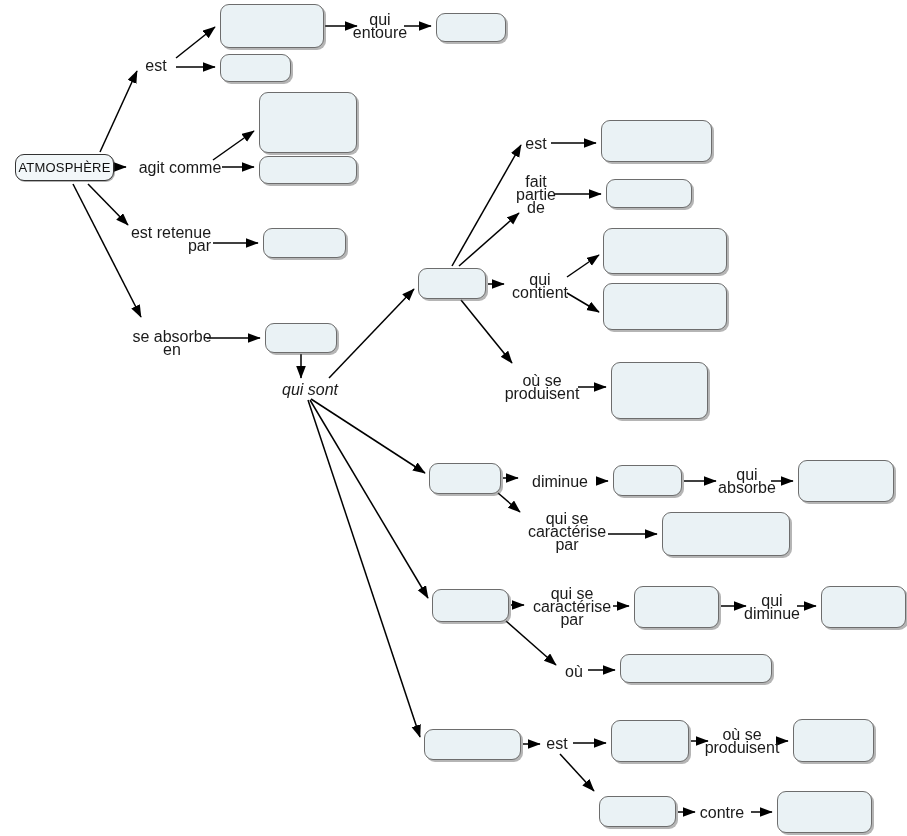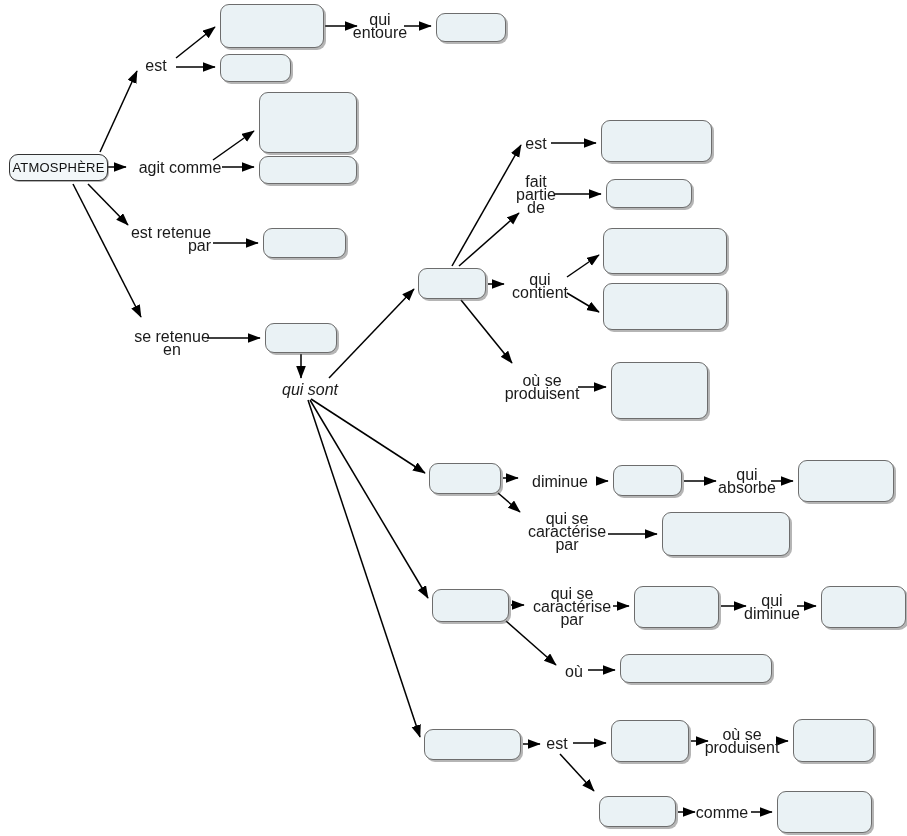--- a/index.html
+++ b/index.html
@@ -112,21 +112,21 @@
         <path d="M 573 743 L 606 743" fill="none" stroke="#000000" stroke-width="1.5" marker-end="url(#arrowhead)"></path>
         <path d="M 691 741 L 708 741" fill="none" stroke="#000000" stroke-width="1.5" marker-end="url(#arrowhead)"></path>
         <path d="M 776 741 L 788 741" fill="none" stroke="#000000" stroke-width="1.5" marker-end="url(#arrowhead)"></path>
         <path d="M 560 754 L 594 791" fill="none" stroke="#000000" stroke-width="1.5" marker-end="url(#arrowhead)"></path>
         <path d="M 678 812 L 695 812" fill="none" stroke="#000000" stroke-width="1.5" marker-end="url(#arrowhead)"></path>
         <path d="M 751 812 L 772 812" fill="none" stroke="#000000" stroke-width="1.5" marker-end="url(#arrowhead)"></path>
       </g>
   </svg>
 
   <div id="node-layer">
-      <div class="node root" style="left: 9px; top: 154px; width: 99px; height: 27px;">
+      <div class="node root" style="left: 15px; top: 154px; width: 99px; height: 27px;">
         <span>ATMOSPHÈRE</span>
       </div>
       <div class="node" style="left: 220px; top: 4px; width: 104px; height: 44px;"></div>
       <div class="node" style="left: 436px; top: 13px; width: 70px; height: 29px;"></div>
       <div class="node" style="left: 220px; top: 54px; width: 71px; height: 28px;"></div>
       <div class="node" style="left: 259px; top: 92px; width: 98px; height: 61px;"></div>
       <div class="node" style="left: 259px; top: 156px; width: 98px; height: 28px;"></div>
       <div class="node" style="left: 263px; top: 228px; width: 83px; height: 30px;"></div>
       <div class="node" style="left: 265px; top: 323px; width: 72px; height: 30px;"></div>
       <div class="node" style="left: 418px; top: 268px; width: 68px; height: 31px;"></div>
@@ -149,21 +149,21 @@
       <div class="node" style="left: 599px; top: 796px; width: 77px; height: 31px;"></div>
       <div class="node" style="left: 777px; top: 791px; width: 95px; height: 42px;"></div>
     </div>
   <div id="label-layer">
       <div class="linklabel" style="left: 156px; top: 65px;">est</div>
       <div class="linklabel" style="left: 380px; top: 26px;">qui
 entoure</div>
       <div class="linklabel" style="left: 180px; top: 167px;">agit comme</div>
       <div class="linklabel" style="left: 171px; top: 239px; text-align: right;">est retenue
 par</div>
-      <div class="linklabel" style="left: 172px; top: 343px;">se retenue
+      <div class="linklabel" style="left: 172px; top: 343px;">se absorbe
 en</div>
       <div class="linklabel" style="left: 310px; top: 389px; font-style: italic;">qui sont</div>
       <div class="linklabel" style="left: 536px; top: 143px;">est</div>
       <div class="linklabel" style="left: 536px; top: 194px;">fait
 partie
 de</div>
       <div class="linklabel" style="left: 540px; top: 286px;">qui
 contient</div>
       <div class="linklabel" style="left: 542px; top: 387px;">où se
 produisent</div>
@@ -175,16 +175,16 @@
 par</div>
       <div class="linklabel" style="left: 572px; top: 606px;">qui se
 caractérise
 par</div>
       <div class="linklabel" style="left: 772px; top: 607px;">qui
 diminue</div>
       <div class="linklabel" style="left: 574px; top: 671px;">où</div>
       <div class="linklabel" style="left: 557px; top: 743px;">est</div>
       <div class="linklabel" style="left: 742px; top: 741px;">où se
 produisent</div>
-      <div class="linklabel" style="left: 722px; top: 812px;">comme</div>
+      <div class="linklabel" style="left: 722px; top: 812px;">contre</div>
     </div>
 
 </div>
 
 </body></html>

